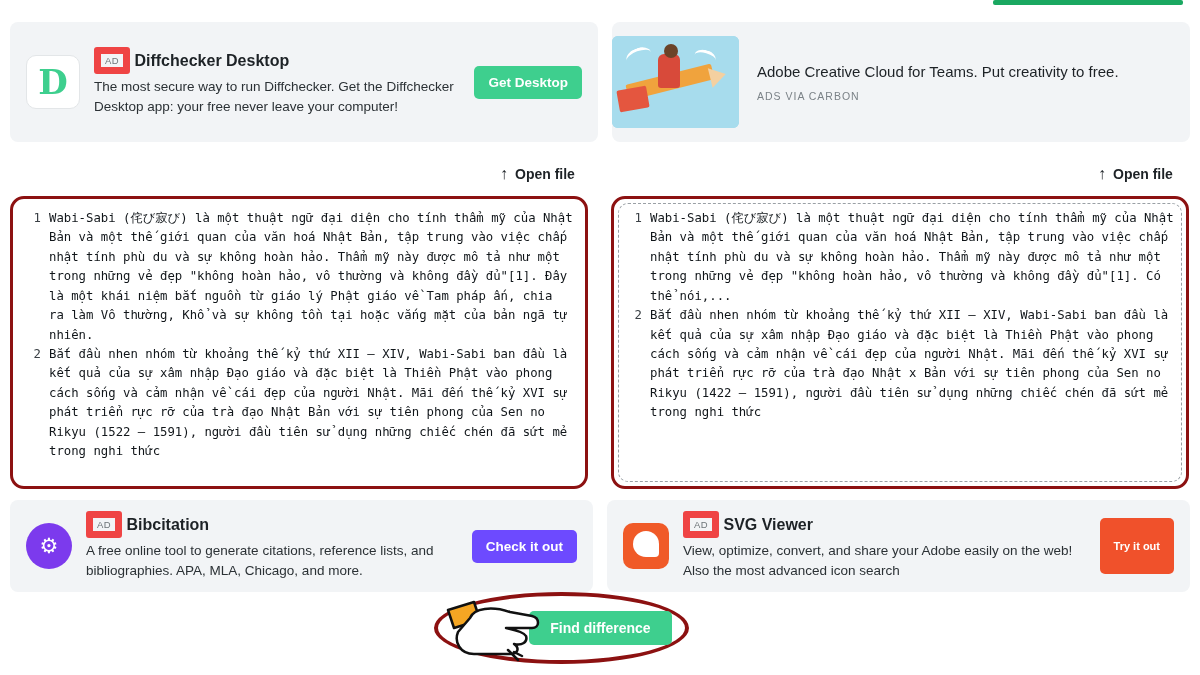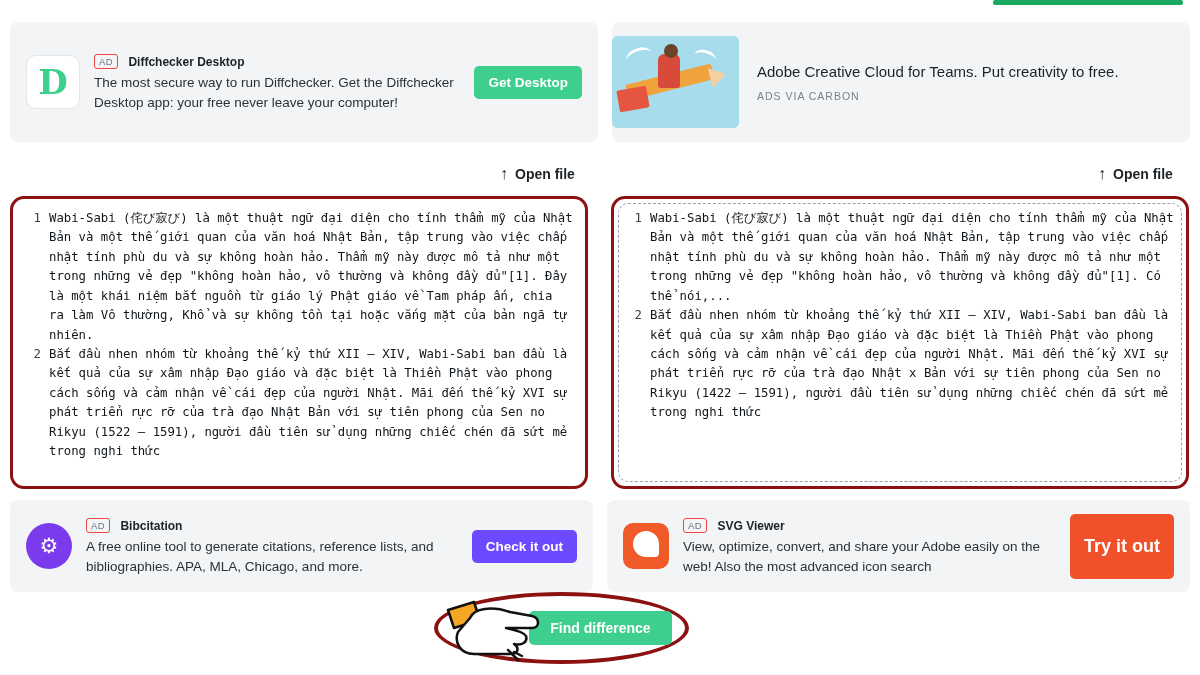--- a/index.html
+++ b/index.html
@@ -63,30 +63,29 @@
     font-size: 34px;
     font-weight: bold;
     color: #3ecf8e;
     line-height: 1;
   }
   .ad-text { flex: 1; }
   .ad-badge {
     display: inline-block;
     font-size: 9.5px;
     color: #6d7478;
-    border: 1px solid #ef4444;
+    border: 7px solid #ef4444;
     border-radius: 3px;
     padding: 1px 4px;
     vertical-align: middle;
-    margin-right: 6px;
     letter-spacing: .4px;
   }
   .ad-title {
     display: inline;
-    font-size: 12px;
+    font-size: 16px;
     font-weight: bold;
     color: #1d2226;
     vertical-align: middle;
   }
   .ad-desc {
     font-size: 13.5px;
     color: #2b3135;
     line-height: 1.45;
     margin-top: 3px;
   }
@@ -288,21 +287,21 @@
     font-weight: bold;
     border: none;
     border-radius: 5px;
     padding: 9px 14px;
     cursor: pointer;
     flex: none;
   }
   .btn-orange {
     background: #f0512b;
     color: #ffffff;
-    font-size: 18px;
+    font-size: 11px;
     font-weight: bold;
     border: none;
     border-radius: 5px;
     padding: 22px 14px;
     cursor: pointer;
     flex: none;
   }
 
   
   .find-wrap {

